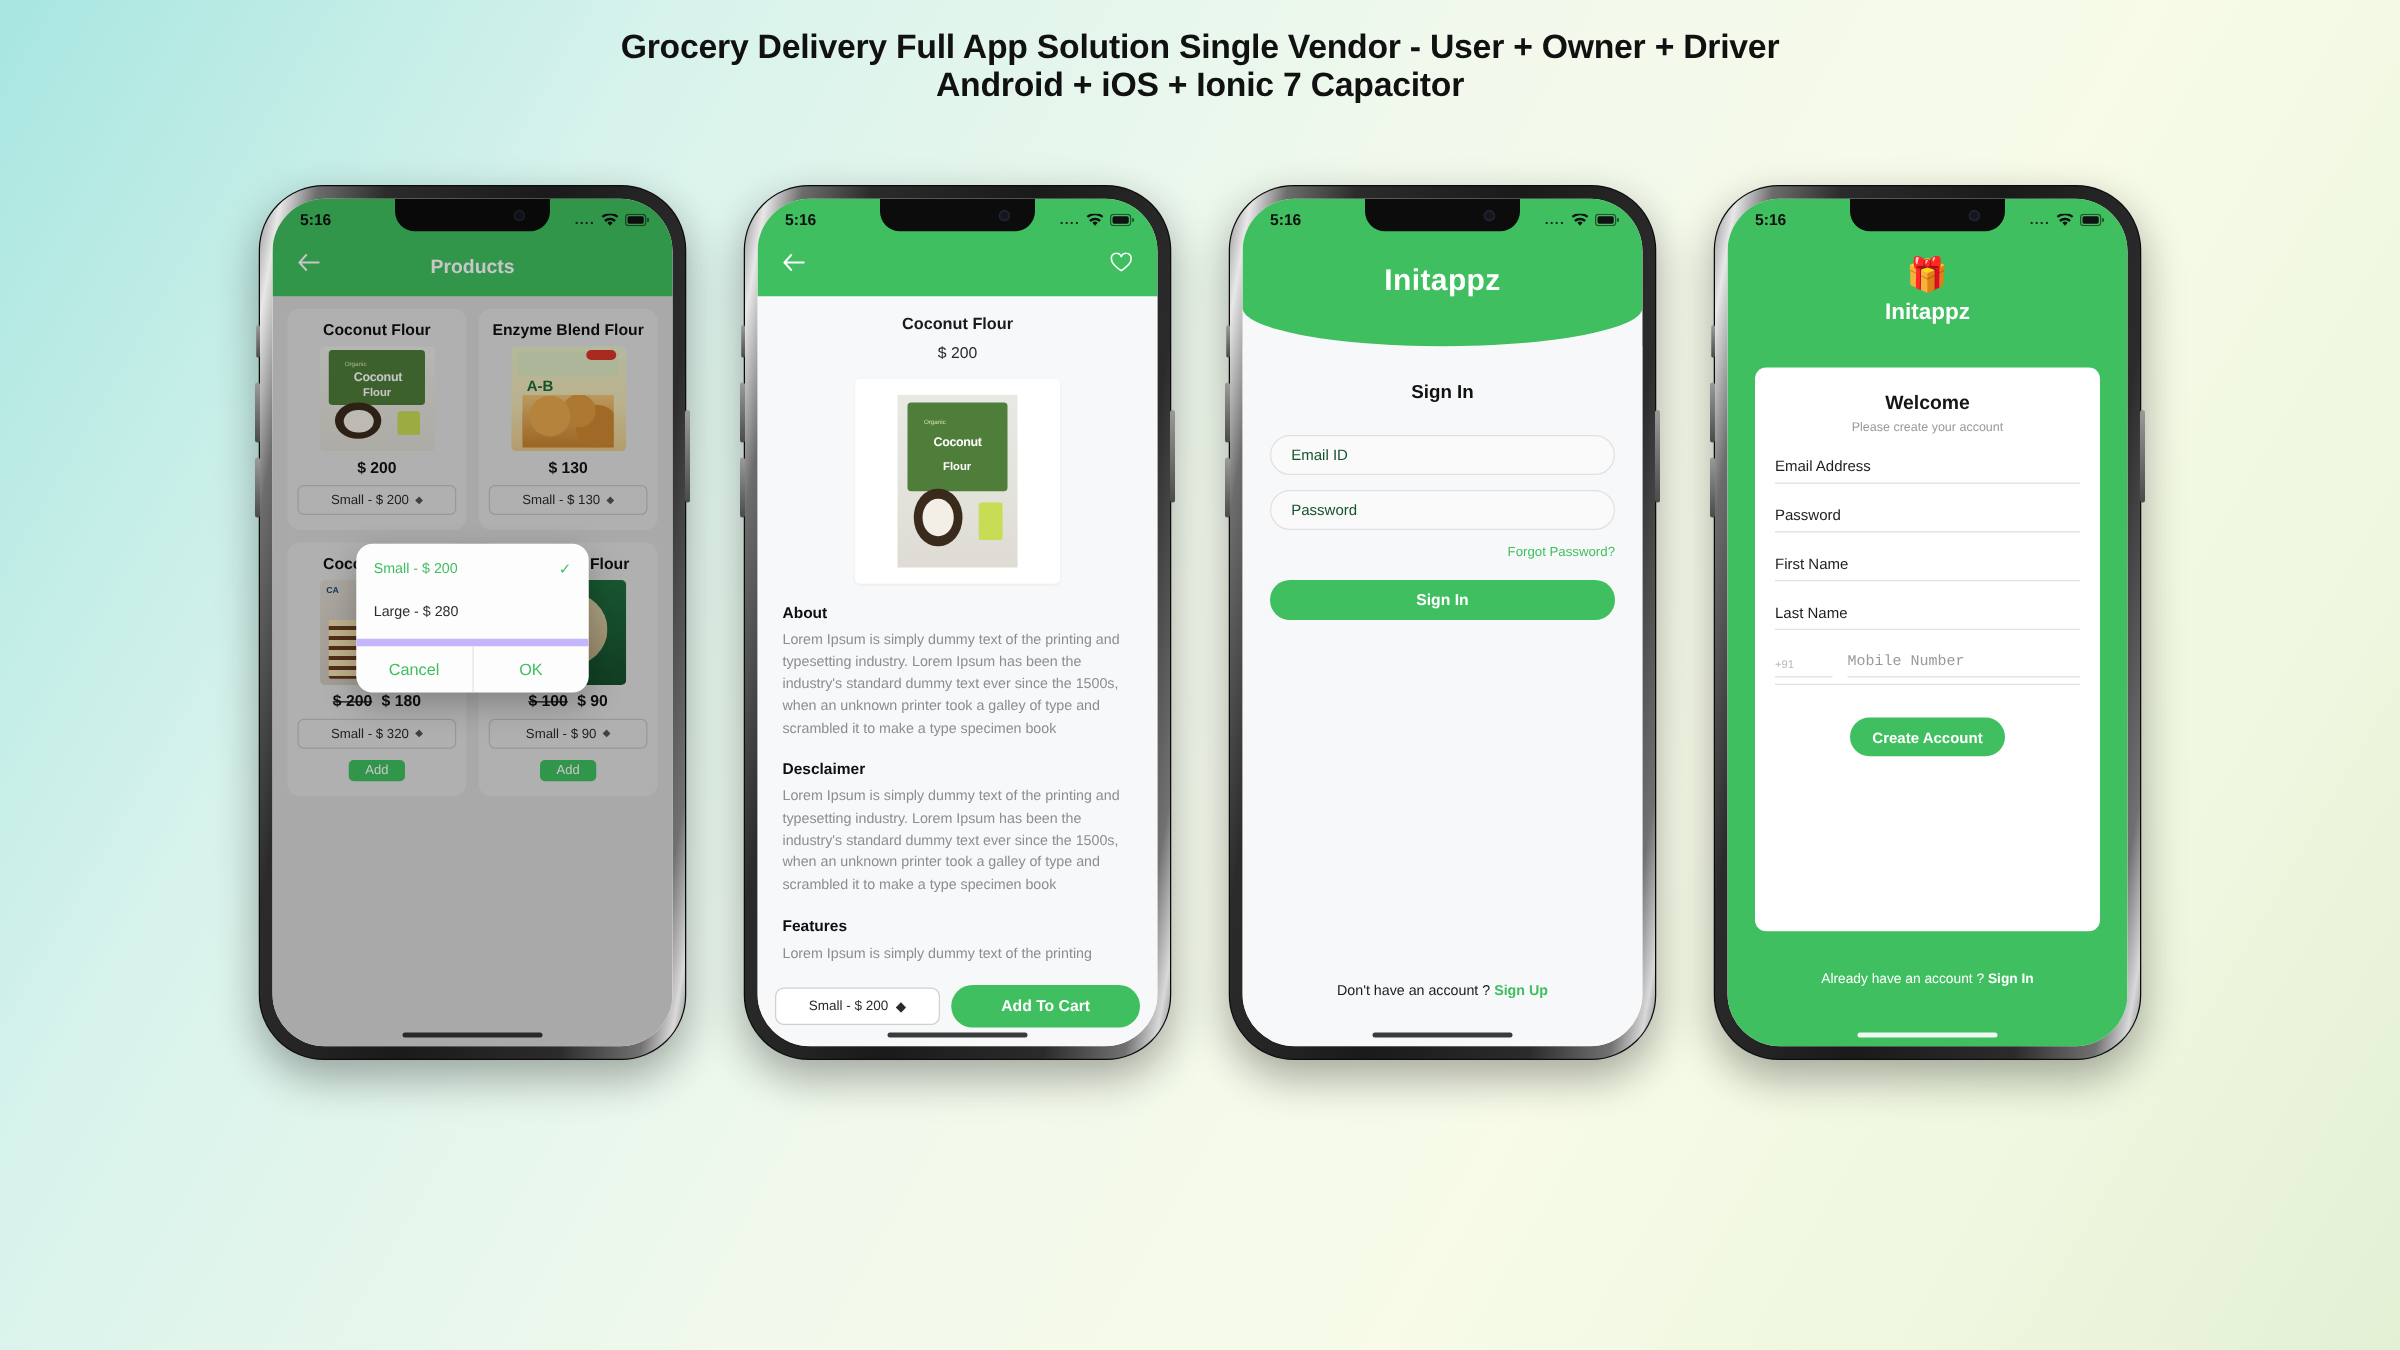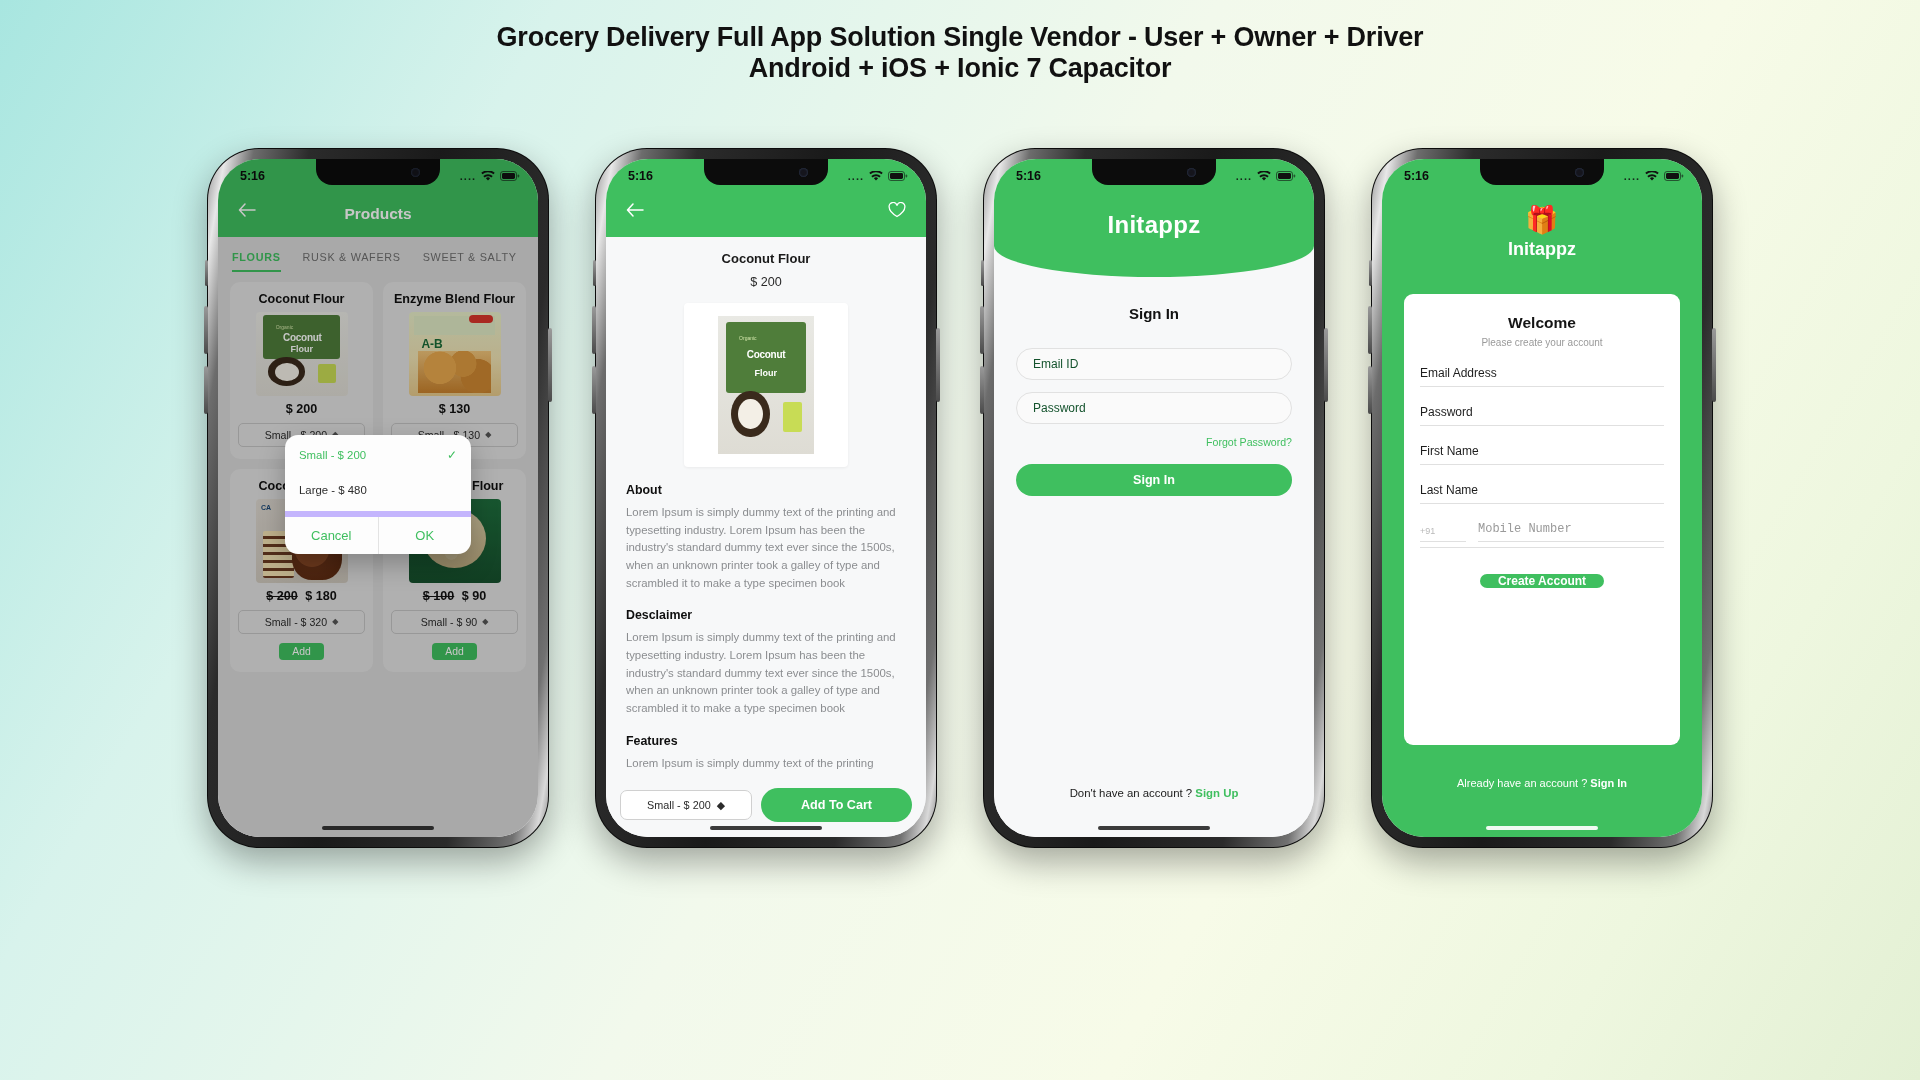--- a/index.html
+++ b/index.html
@@ -345,21 +345,21 @@
     padding-bottom: 6px;
     font-size: 12px; color: #1d1d1d;
   }
   .uline.ph { display: flex; align-items: flex-end; gap: 12px; padding-bottom: 5px; }
   .uline.ph .cc { font-size: 9px; color: #b9b9b9; border-bottom: 1px solid #e0e0e0; width: 46px; padding-bottom: 5px; }
   .uline.ph .mn { flex: 1; font-size: 12px; color: #9a9a9a; border-bottom: 1px solid #e0e0e0; padding-bottom: 5px; font-family: Liberation Mono, monospace; }
   .create-btn {
     display: block; margin: 26px auto 0;
     background: #3fbf5f; color: #fff;
     border: none; border-radius: 17px;
-    height: 14px; padding: 0 18px;
+    height: 31px; padding: 0 18px;
     font-size: 12px; font-weight: 600;
     font-family: inherit;
   }
   .s4 .footer {
     position: absolute; left: 0; right: 0; bottom: 48px;
     text-align: center; font-size: 11px; color: #fff;
     z-index: 5;
   }
   .s4 .footer .lnk { font-weight: 700; }
 </style>
@@ -406,25 +406,20 @@
       <div class="appbar">
         <div class="back">
           <svg width="18" height="14" viewBox="0 0 18 14">
               <path d="M7 1L1.5 7 7 13M1.8 7H17" stroke="#fff" stroke-width="1.5" fill="none" stroke-linecap="round" stroke-linejoin="round"></path>
             </svg>
         </div>
         <div class="title">Products</div>
       </div>
 
       <div class="body">
-        <div class="tabs">
-          <div class="tab active">FLOURS</div>
-          <div class="tab">RUSK &amp; WAFERS</div>
-          <div class="tab">SWEET &amp; SALTY</div>
-        </div>
 
         <div class="grid">
 
           <div class="card">
             <h3>Coconut Flour</h3>
             <div class="thumb">
               <div class="pk pk-coconut">
                   <div class="top"></div>
                   <div class="t1">Organic</div>
                   <div class="t2">Coconut</div>
@@ -499,21 +494,21 @@
       </div>
 
       <div class="dim"></div>
       <div class="alert">
         <div class="opts">
           <div class="opt sel">
             <span>Small  -   $ 200</span>
             <span class="ck">✓</span>
           </div>
           <div class="opt">
-            <span>Large  -   $ 480</span>
+            <span>Large  -   $ 280</span>
           </div>
         </div>
         <div class="acts">
           <div class="a">Cancel</div>
           <div class="a">OK</div>
         </div>
       </div>
 
       <div class="home-ind"></div>
     </div>

